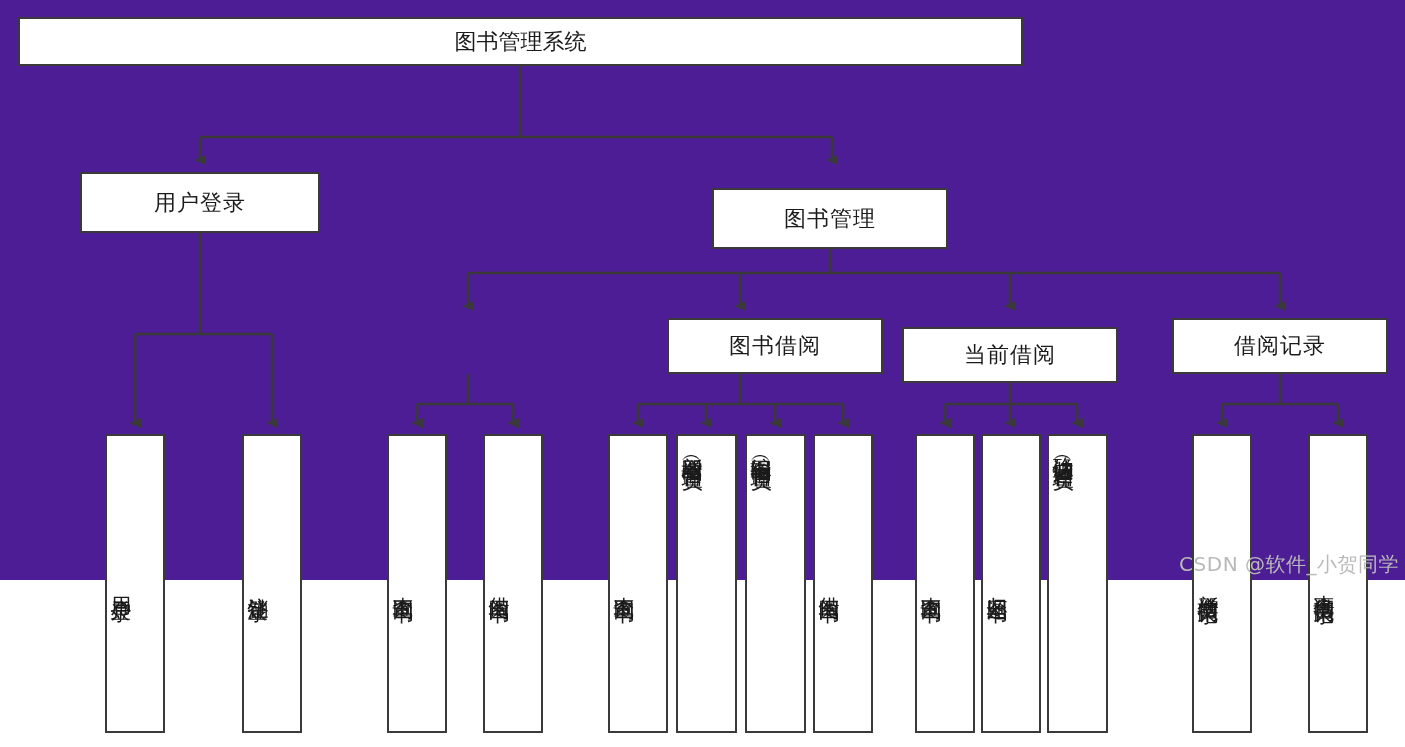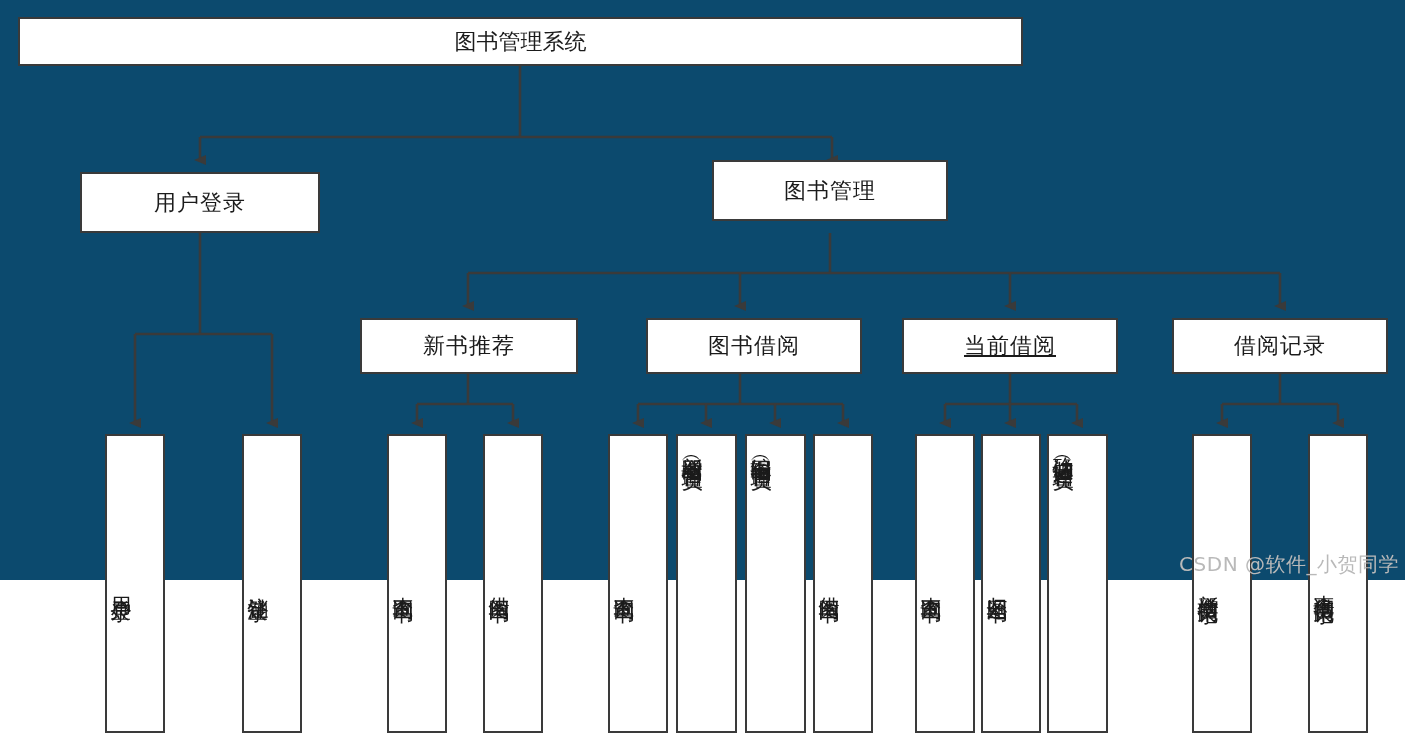--- a/index.html
+++ b/index.html
@@ -1,20 +1,20 @@
 <!DOCTYPE html>
 <html><head>
 <meta charset="utf-8">
 <style>
   html,body{margin:0;padding:0;background:#ffffff;}
   body{
     font-family:"DejaVu Sans","Liberation Sans",sans-serif;
     width:1405px;height:747px;overflow:hidden;position:relative;
   }
-  #stage{position:relative;width:1405px;height:580px;background:#0c4a6e;}
+  #stage{position:relative;width:1405px;height:580px;background:#4c1d95;}
   svg#wires{position:absolute;left:0;top:0;width:1405px;height:747px;}
   .node{
     position:absolute;
     box-sizing:border-box;
     background:#ffffff;
     border:2px solid #3a3a3a;
     display:flex;
     align-items:center;
     justify-content:center;
     color:#1b1b1b;
@@ -108,31 +108,28 @@
     </g>
   </svg>
 
   <div class="node root" style="left:18px;top:17px;width:1005px;height:49px;">
     <span>图书管理系统</span>
   </div>
 
   <div class="node h" style="left:80px;top:172px;width:240px;height:61px;">
     <span>用户登录</span>
   </div>
-  <div class="node h" style="left:712px;top:160px;width:236px;height:61px;">
+  <div class="node h" style="left:712px;top:188px;width:236px;height:61px;">
     <span>图书管理</span>
   </div>
 
-  <div class="node h" style="left:360px;top:318px;width:218px;height:56px;">
-    <span>新书推荐</span>
-  </div>
-  <div class="node h" style="left:646px;top:318px;width:216px;height:56px;">
+  <div class="node h" style="left:667px;top:318px;width:216px;height:56px;">
     <span>图书借阅</span>
   </div>
-  <div class="node h" style="left:902px;top:318px;width:216px;height:56px;text-decoration:underline;">
+  <div class="node h" style="left:902px;top:327px;width:216px;height:56px;">
     <span>当前借阅</span>
   </div>
   <div class="node h" style="left:1172px;top:318px;width:216px;height:56px;text-align:right;">
     <span>借阅记录</span>
   </div>
 
   <div class="node v mid" style="left:105px;top:434px;width:60px;height:299px;">
     <span class="vtext">用户登录</span>
   </div>
   <div class="node v mid" style="left:242px;top:434px;width:60px;height:299px;">

